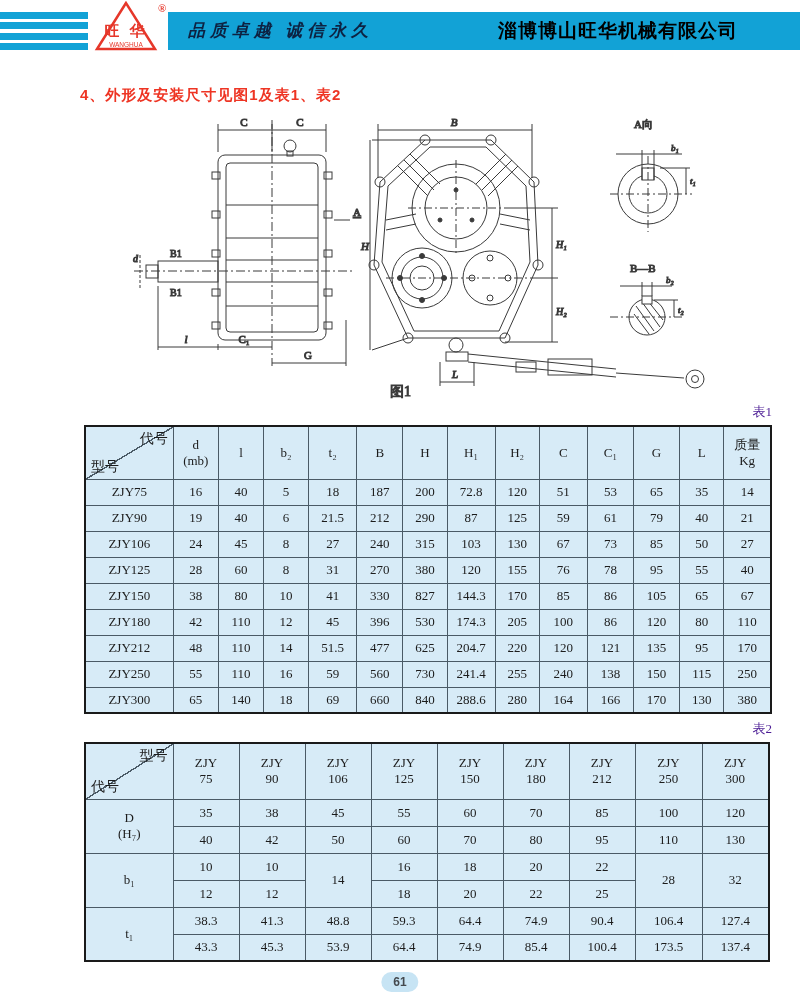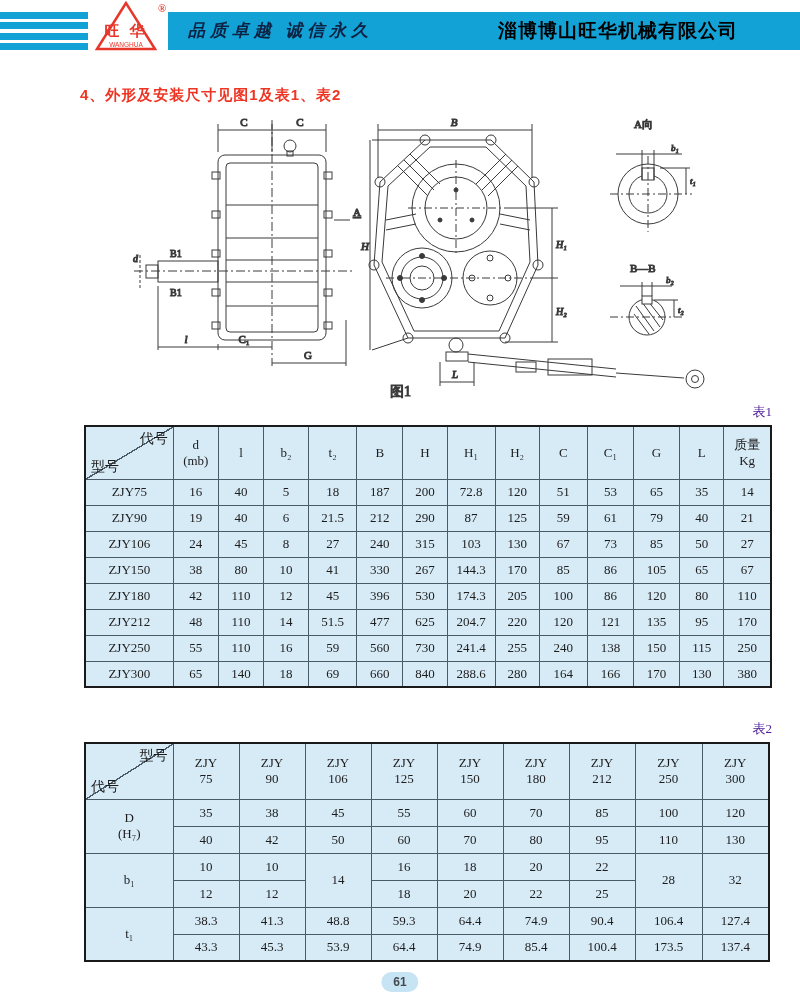--- a/index.html
+++ b/index.html
@@ -329,27 +329,43 @@
         <td>315</td>
         <td>103</td>
         <td>130</td>
         <td>67</td>
         <td>73</td>
         <td>85</td>
         <td>50</td>
         <td>27</td>
   </tr>
   <tr class="dr">
+    <td>ZJY125</td>
+    <td>28</td>
+        <td>60</td>
+        <td>8</td>
+        <td>31</td>
+        <td>270</td>
+        <td>380</td>
+        <td>120</td>
+        <td>155</td>
+        <td>76</td>
+        <td>78</td>
+        <td>95</td>
+        <td>55</td>
+        <td>40</td>
+  </tr>
+  <tr class="dr">
     <td>ZJY150</td>
     <td>38</td>
         <td>80</td>
         <td>10</td>
         <td>41</td>
         <td>330</td>
-        <td>267</td>
+        <td>827</td>
         <td>144.3</td>
         <td>170</td>
         <td>85</td>
         <td>86</td>
         <td>105</td>
         <td>65</td>
         <td>67</td>
   </tr>
   <tr class="dr">
     <td>ZJY180</td>

